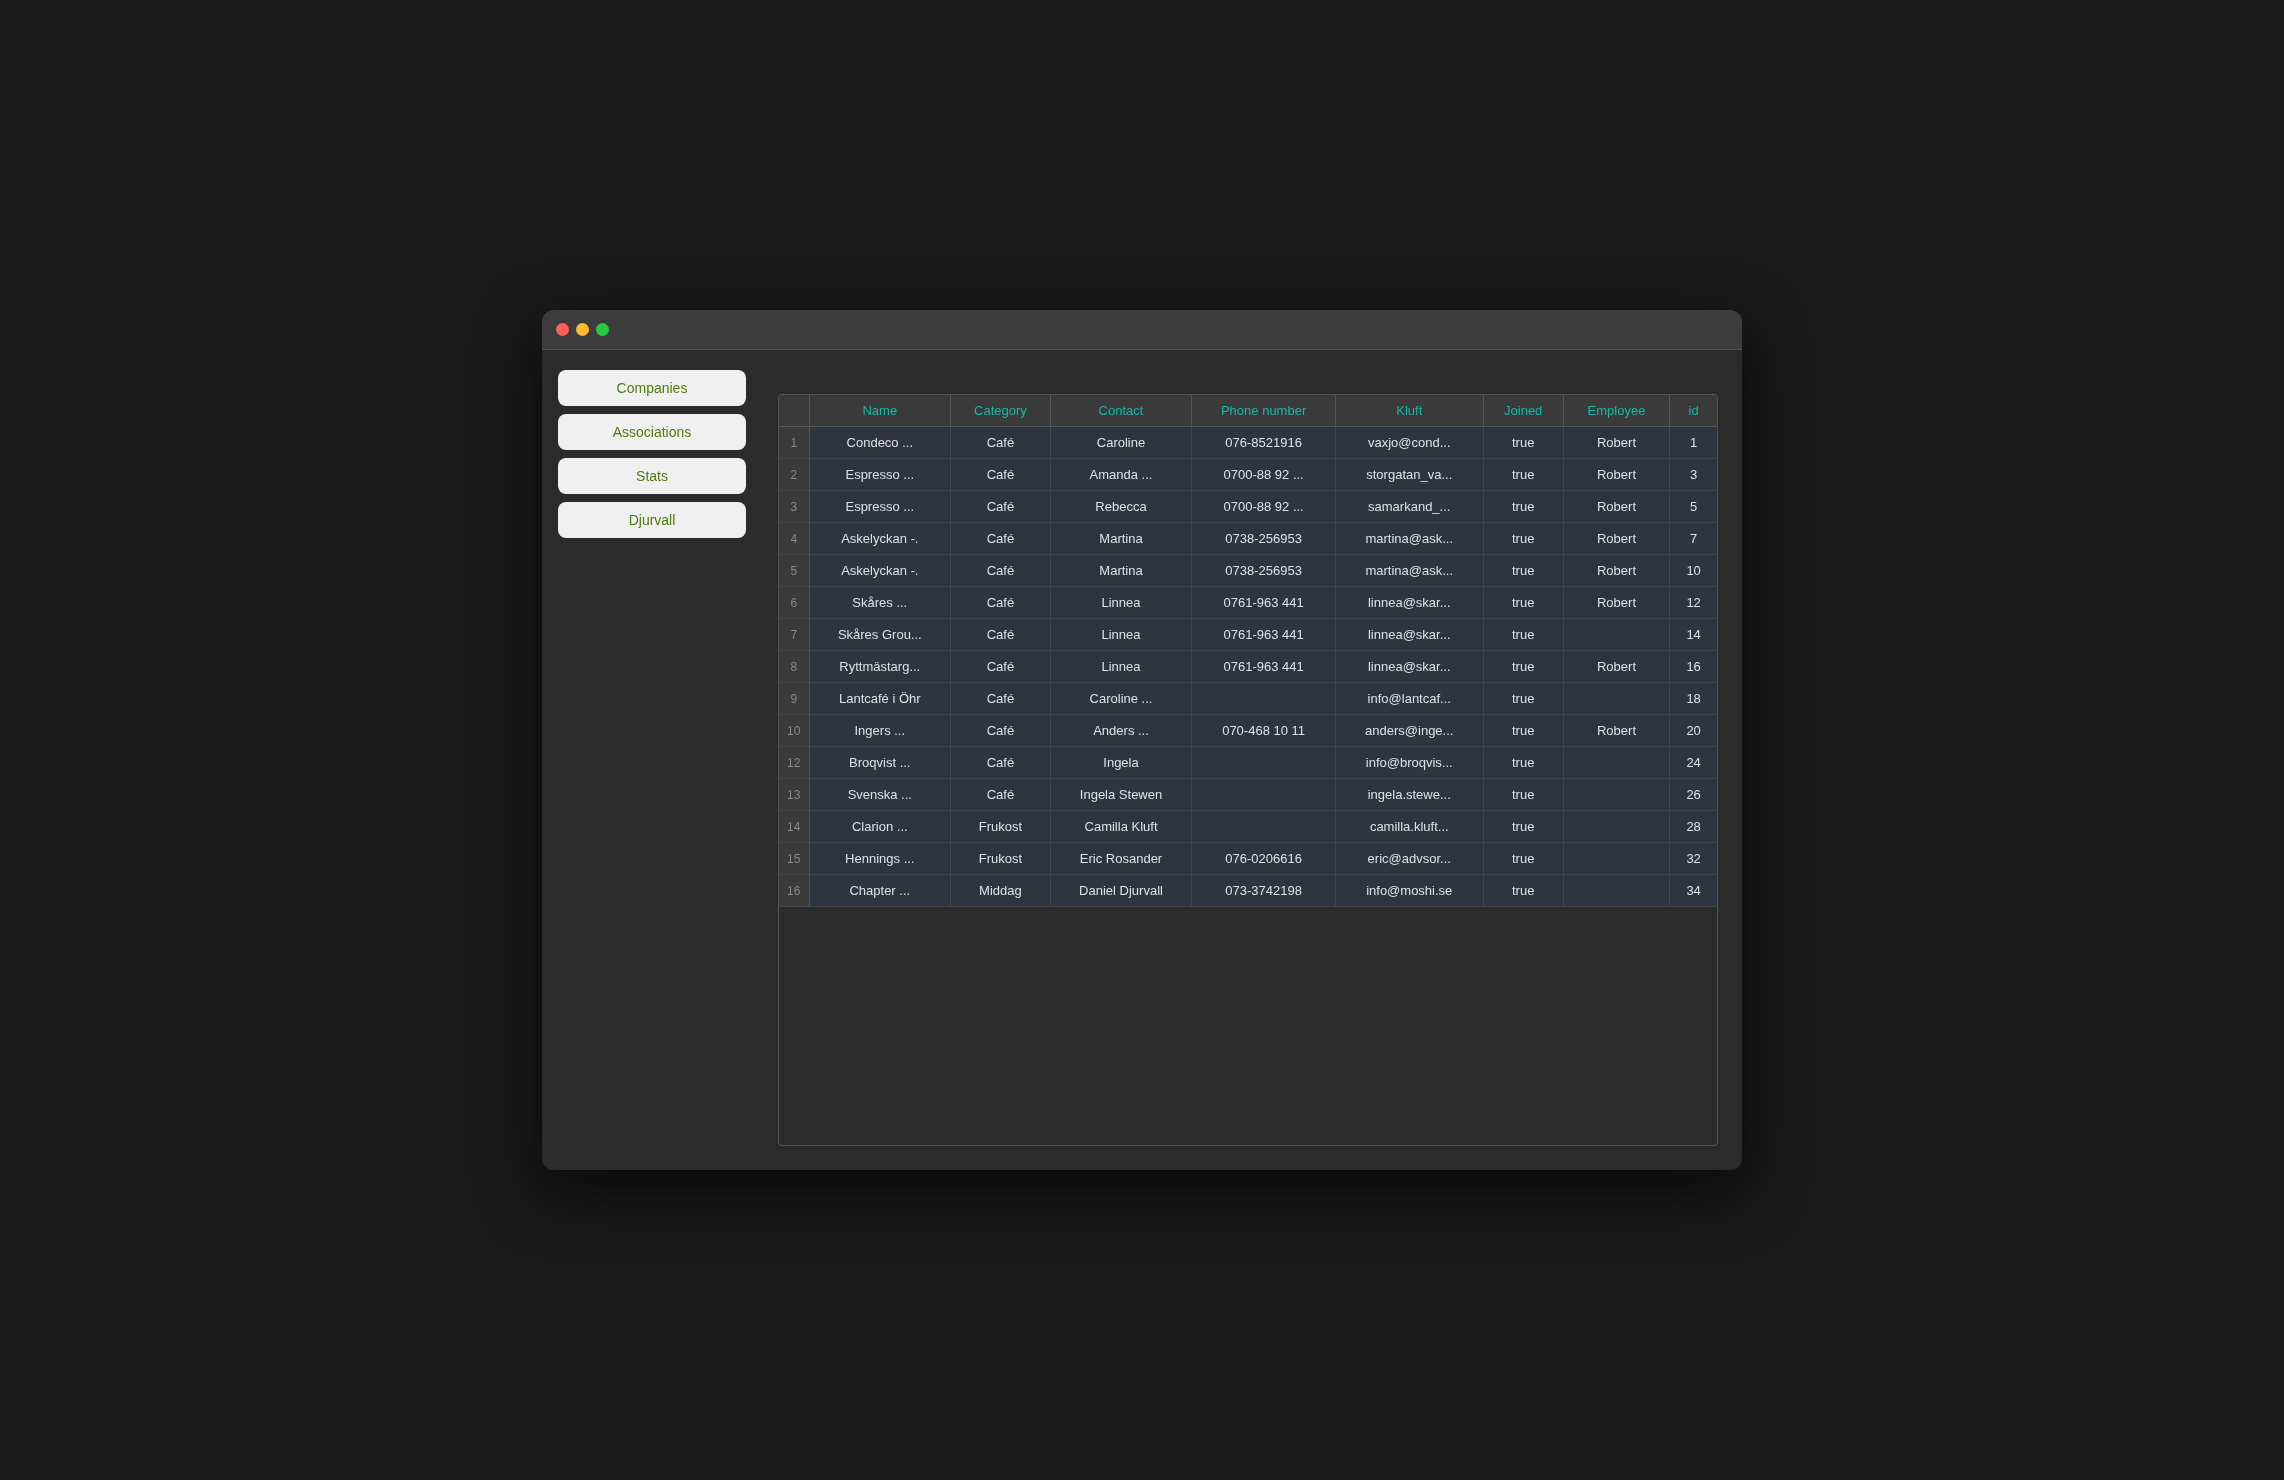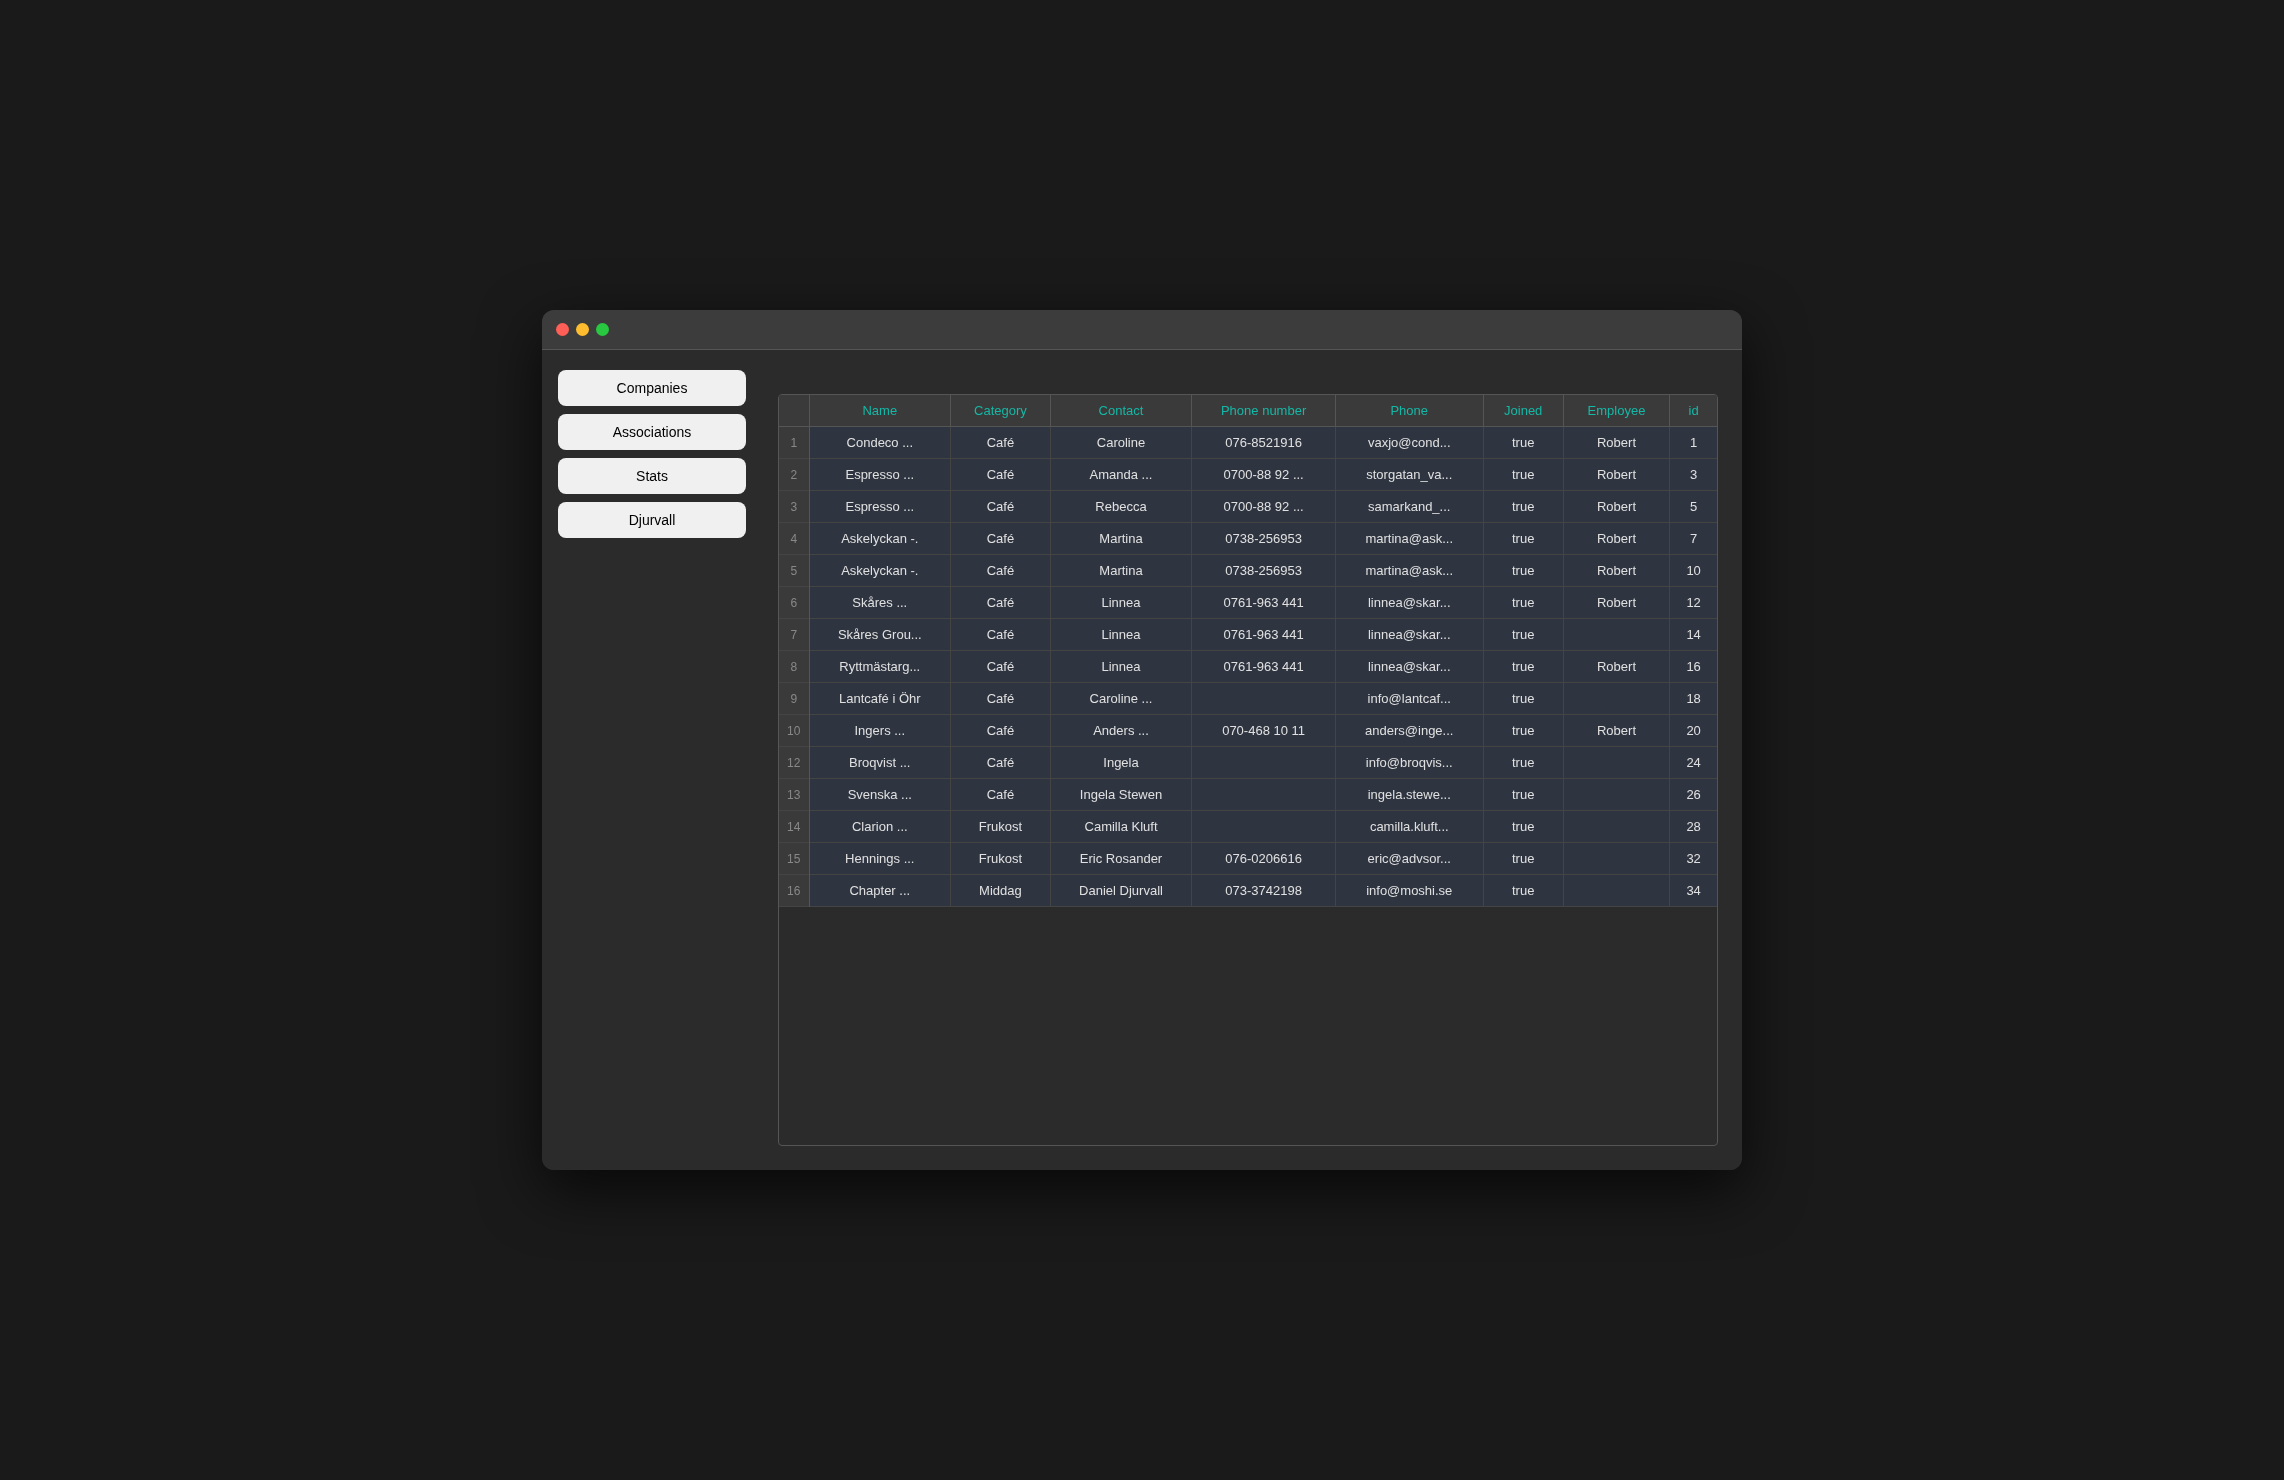--- a/index.html
+++ b/index.html
@@ -69,21 +69,21 @@
       gap: 8px;
       flex-shrink: 0;
     }
 
     .sidebar-btn {
       background: #f0f0f0;
       border: none;
       border-radius: 8px;
       padding: 10px 16px;
       font-size: 14px;
-      color: #000000;
+      color: #4d7c0f;
       cursor: pointer;
       text-align: center;
       font-family: inherit;
       font-weight: 400;
     }
 
     .main {
       flex: 1;
       background: #2b2b2b;
       padding: 24px 24px 24px 16px;
@@ -184,21 +184,21 @@
       <div class="table-container">
         <table>
           <thead>
             <tr>
               <th></th>
 
             <th>Name</th>
                 <th>Category</th>
                 <th>Contact</th>
                 <th>Phone number</th>
-                <th>Phone</th>
+                <th>Kluft</th>
                 <th>Joined</th>
                 <th>Employee</th>
                 <th>id</th>
               </tr>
           </thead>
           <tbody id="table-body">
 
           <tr>
                 <td class="row-num">1</td>
                 <td>Condeco ...</td>

